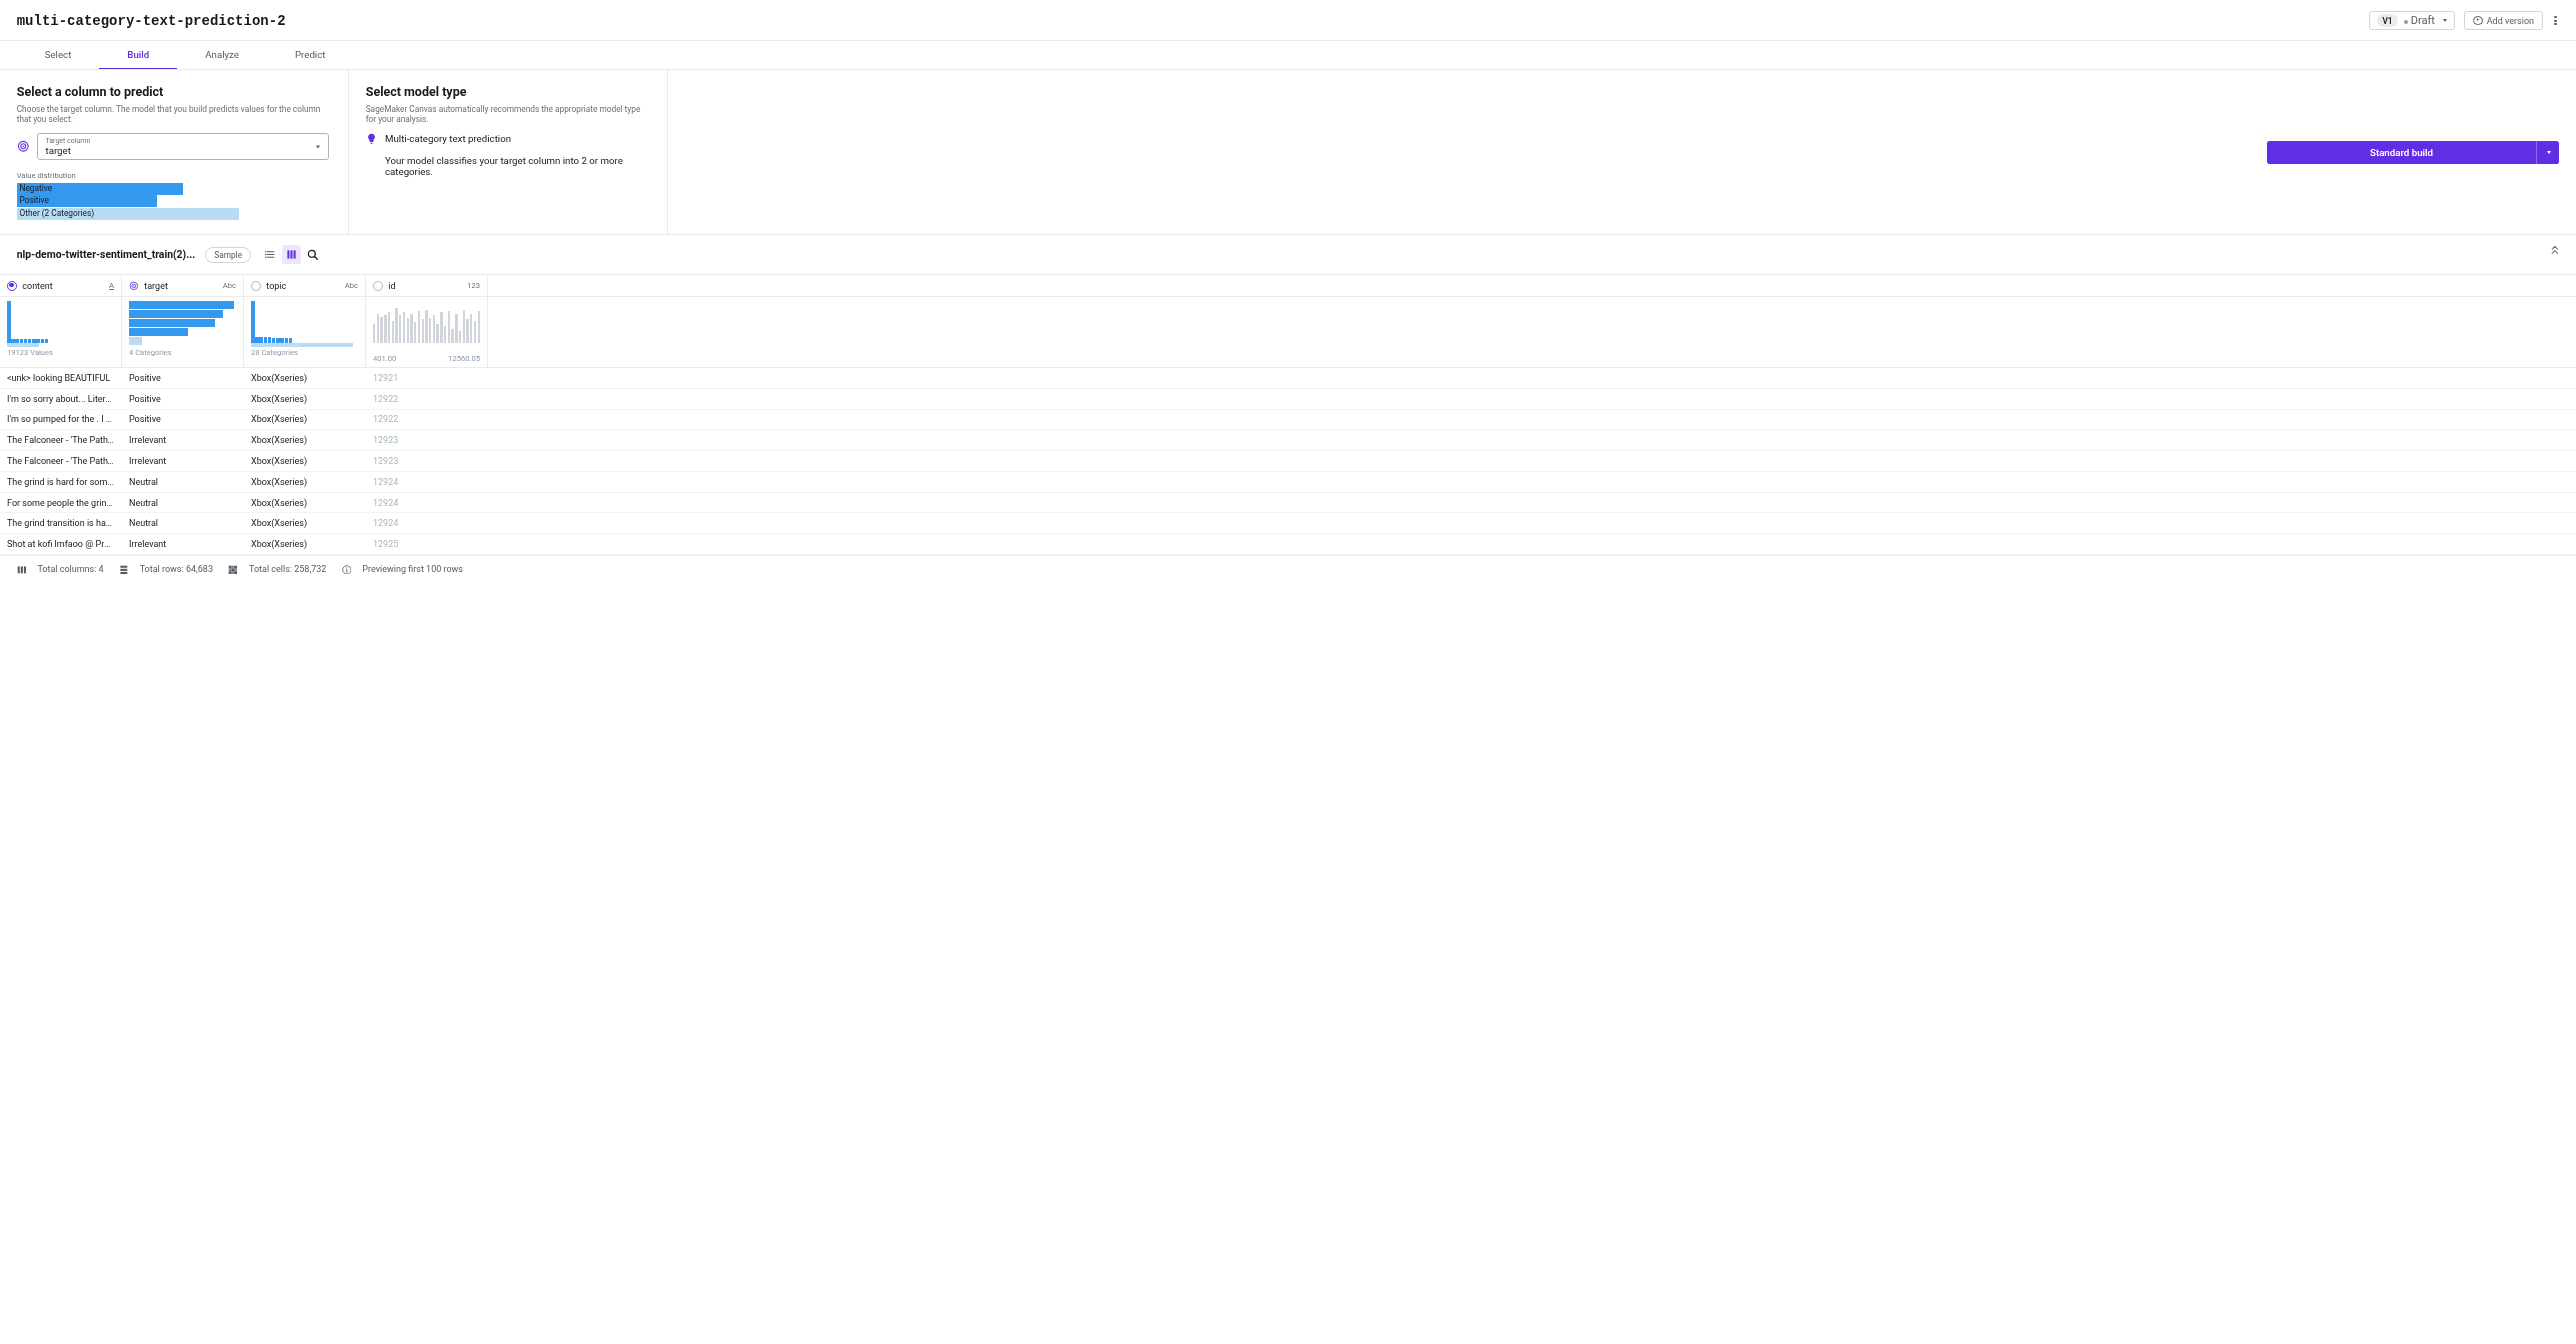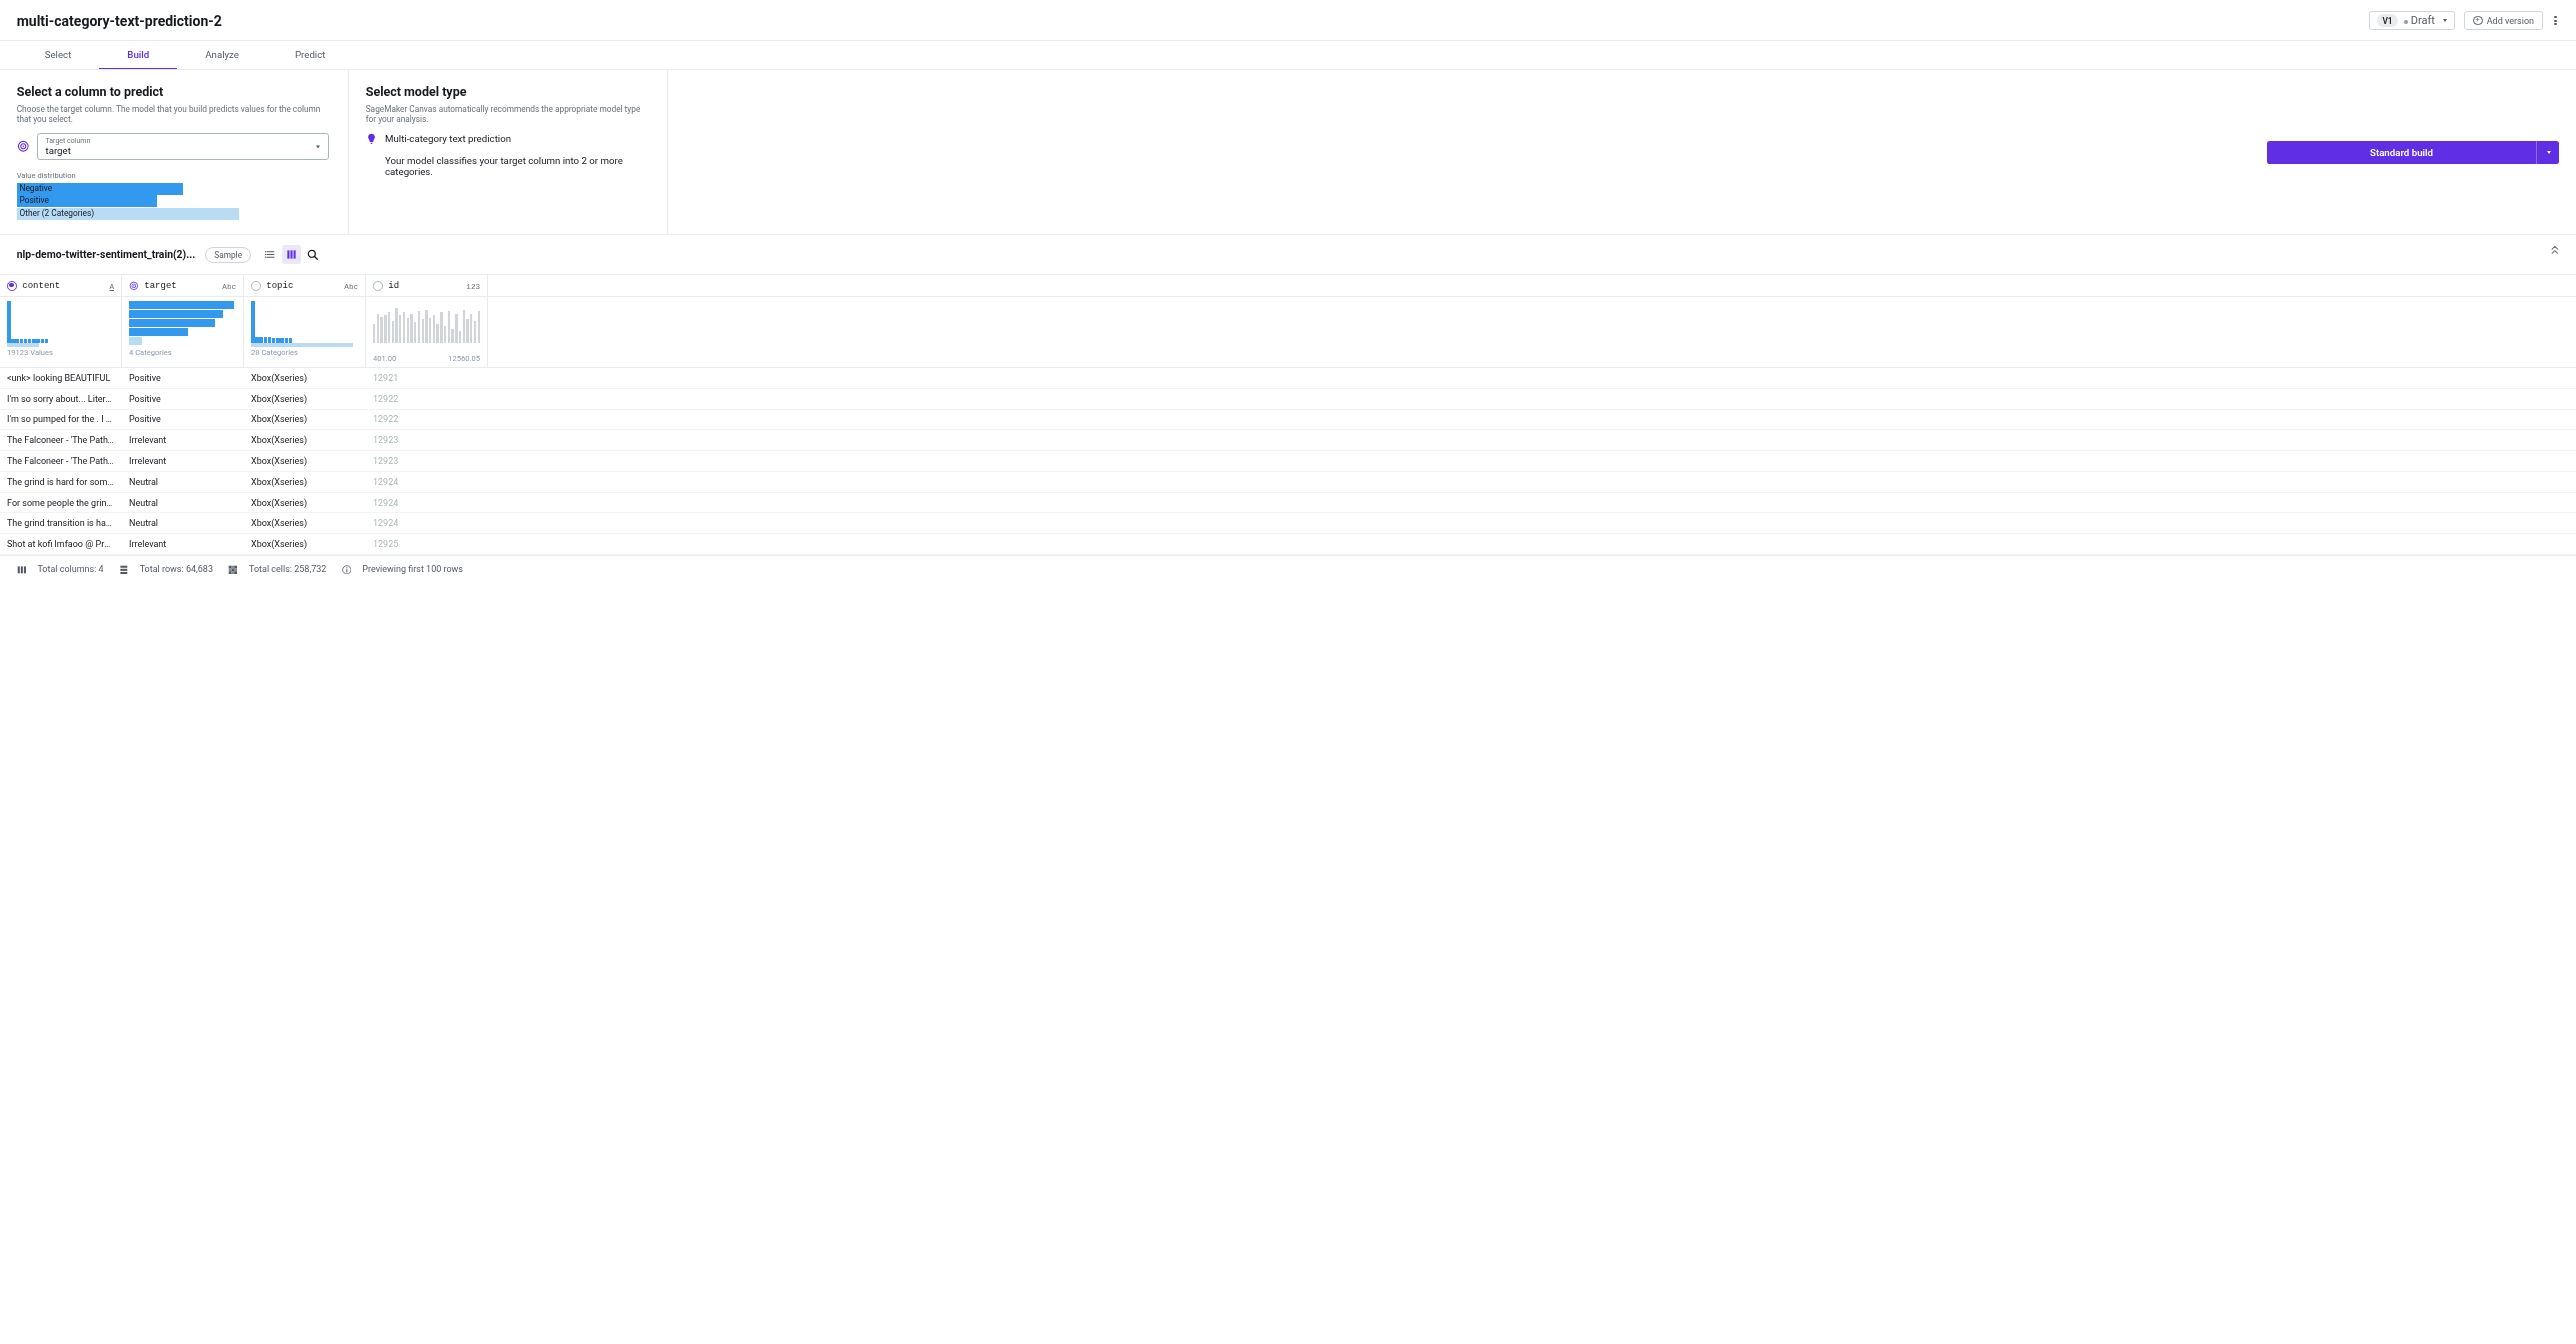--- a/index.html
+++ b/index.html
@@ -1,19 +1,19 @@
 <!DOCTYPE html>
 <html style="font-size:11px"><head>
 <meta charset="utf-8">
 <style>
 * { box-sizing: border-box; margin: 0; padding: 0; }
 body { font-family: -apple-system, BlinkMacSystemFont, "Segoe UI", Roboto, Arial, sans-serif; color: #16191f; background: #fff; font-size: 9.7px; }
 
 .app-header { display: flex; justify-content: space-between; align-items: center; padding: 11px 16.7px 9.7px; border-bottom: 0.7px solid #e9ebed; }
-.app-title { font-size: 14px; font-weight: 700; }
+.app-title { font-size: 14px; font-weight: 700; font-family: Liberation Mono, monospace; }
 .header-right { display: flex; align-items: center; gap: 8.3px; }
 .version-pill { display: inline-flex; align-items: center; gap: 5.6px; border: 0.7px solid #d1d5db; border-radius: 2.8px; padding: 2.1px 7px; font-size: 9px; }
 .version-badge { background: #e9ebed; border-radius: 7px; padding: 1.4px 5.6px; font-size: 8.3px; font-weight: 600; }
 .status-dot { width: 4.2px; height: 4.2px; border-radius: 50%; background: #8d99a8; display: inline-block; margin-right: 2.8px; }
 .status-text { color: #545b64; font-size: 11px; }
 .chevron-down { width: 0; height: 0; border-left: 2.8px solid transparent; border-right: 2.8px solid transparent; border-top: 3.5px solid #545b64; margin-left: 2.8px; }
 .add-version { display: inline-flex; align-items: center; gap: 4.2px; border: 0.7px solid #d1d5db; border-radius: 2.8px; padding: 3.5px 8.3px; color: #545b64; font-size: 9px; cursor: pointer; }
 .plus-circle { width: 9.7px; height: 9.7px; border: 0.7px solid #545b64; border-radius: 50%; display: inline-flex; align-items: center; justify-content: center; font-size: 7px; line-height: 1; color: #545b64; }
 .kebab { display: flex; flex-direction: column; gap: 1.4px; padding: 2.8px; cursor: pointer; }
 .kebab span { width: 2.1px; height: 2.1px; background: #545b64; border-radius: 50%; }
@@ -60,21 +60,21 @@
 .dataset-name { font-size: 10.4px; font-weight: 700; }
 .sample-pill { border: 0.7px solid #d1d5db; border-radius: 9.7px; padding: 2.1px 8.3px; font-size: 8.3px; color: #545b64; cursor: pointer; }
 .view-icons { display: flex; gap: 1.4px; align-items: center; }
 .view-btn { width: 19.5px; height: 19.5px; display: flex; align-items: center; justify-content: center; border-radius: 2.8px; cursor: pointer; color: #545b64; }
 .view-btn.active { background: #ede7fb; color: #5f2ee5; }
 .search-btn { width: 19.5px; height: 19.5px; display: flex; align-items: center; justify-content: center; cursor: pointer; color: #16191f; }
 .collapse-btn { cursor: pointer; color: #545b64; font-size: 9.7px; }
 
 .table-wrap { width: 100%; }
 .col-headers { display: flex; border-top: 0.7px solid #e9ebed; border-bottom: 0.7px solid #e9ebed; }
-.col-header { display: flex; align-items: flex-end; justify-content: space-between; padding: 5.6px 7px; border-right: 0.7px solid #e9ebed; font-size: 9px; font-family: Liberation Mono, monospace; }
+.col-header { display: flex; align-items: center; justify-content: space-between; padding: 5.6px 7px; border-right: 0.7px solid #e9ebed; font-size: 9px; }
 .col-w1 { width: 122px; }
 .col-w2 { width: 122px; }
 .col-w3 { width: 122px; }
 .col-w4 { width: 122px; }
 .col-header-left { display: flex; align-items: center; gap: 5.6px; }
 .radio-ring { width: 9.7px; height: 9.7px; border: 1.4px solid #aab7b8; border-radius: 50%; display: inline-block; }
 .radio-ring.selected { border-color: #5f2ee5; position: relative; }
 .radio-ring.selected::after { content: ''; position: absolute; left: 1.4px; top: 1.4px; width: 4.2px; height: 4.2px; background: #5f2ee5; border-radius: 50%; }
 .type-badge { font-size: 7.6px; color: #687078; }
 .a-underline { text-decoration: underline; }

